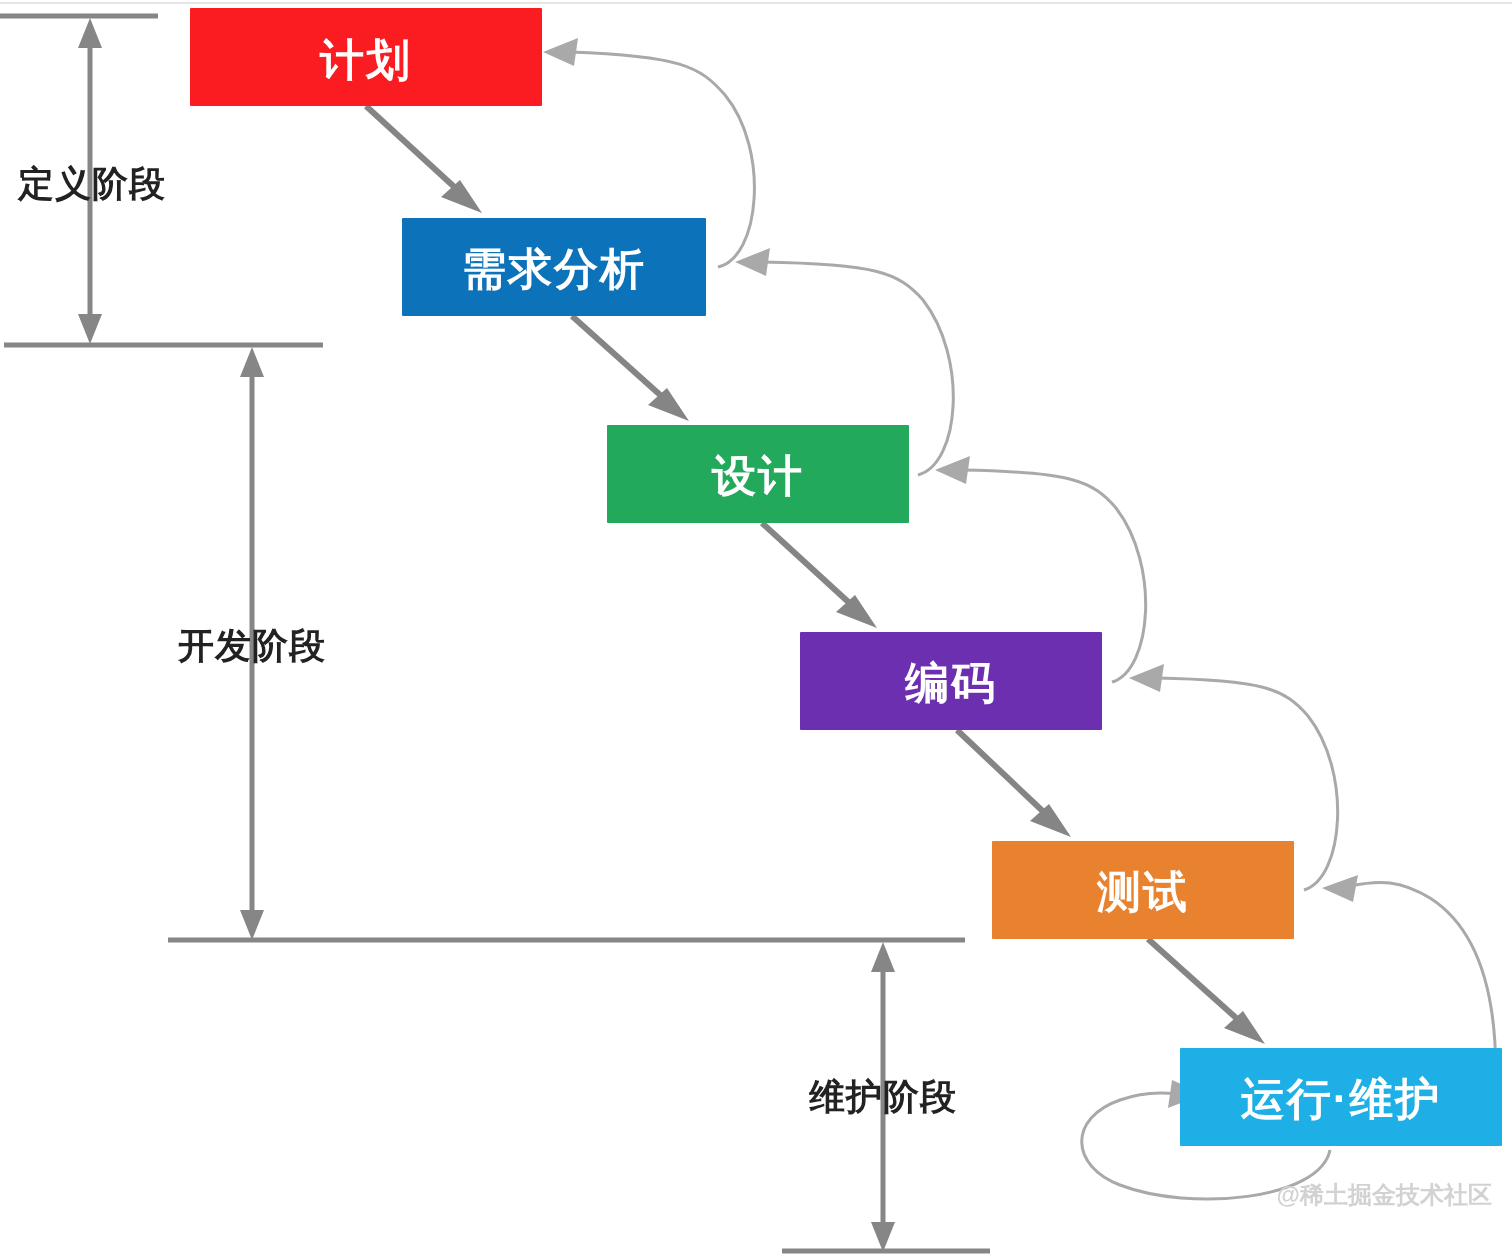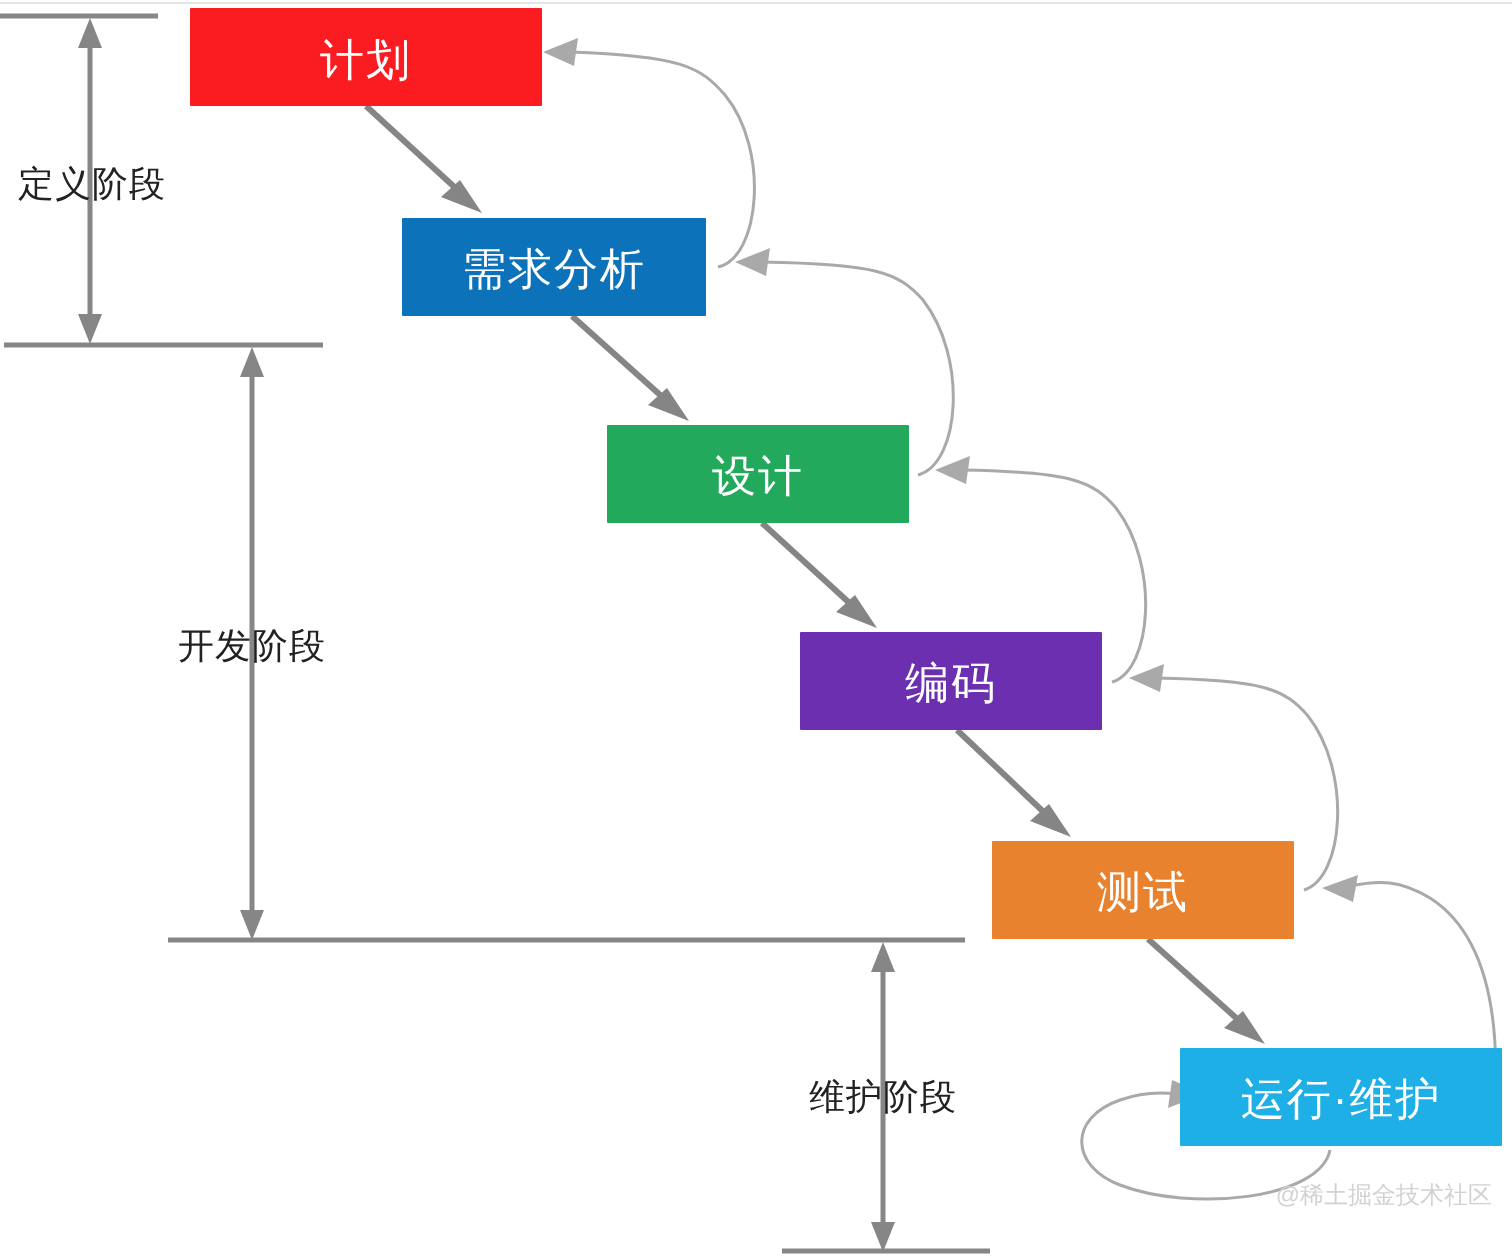--- a/index.html
+++ b/index.html
@@ -13,20 +13,21 @@
     font-family: "Liberation Sans", "DejaVu Sans", sans-serif;
     overflow: hidden;
     position: relative;
   }
   #diagram-root {
     position: absolute;
     left: 0;
     top: 0;
     width: 1512px;
     height: 1257px;
+    font-weight: bold;
   }
   svg.diagram-canvas {
     display: block;
     width: 1512px;
     height: 1257px;
   }
   .stage-box-label {
     font-family: "Liberation Sans", "DejaVu Sans", sans-serif;
     font-size: 44px;
     fill: #ffffff;

